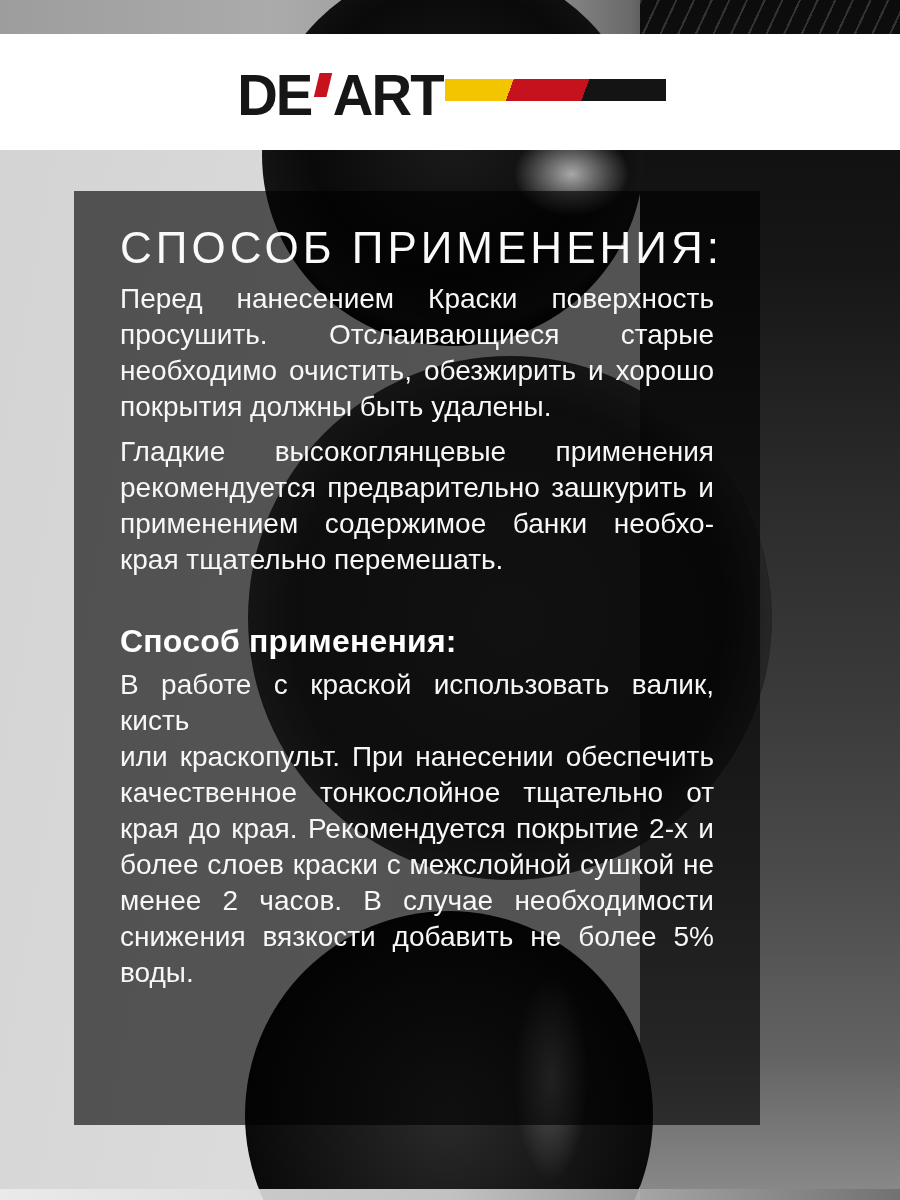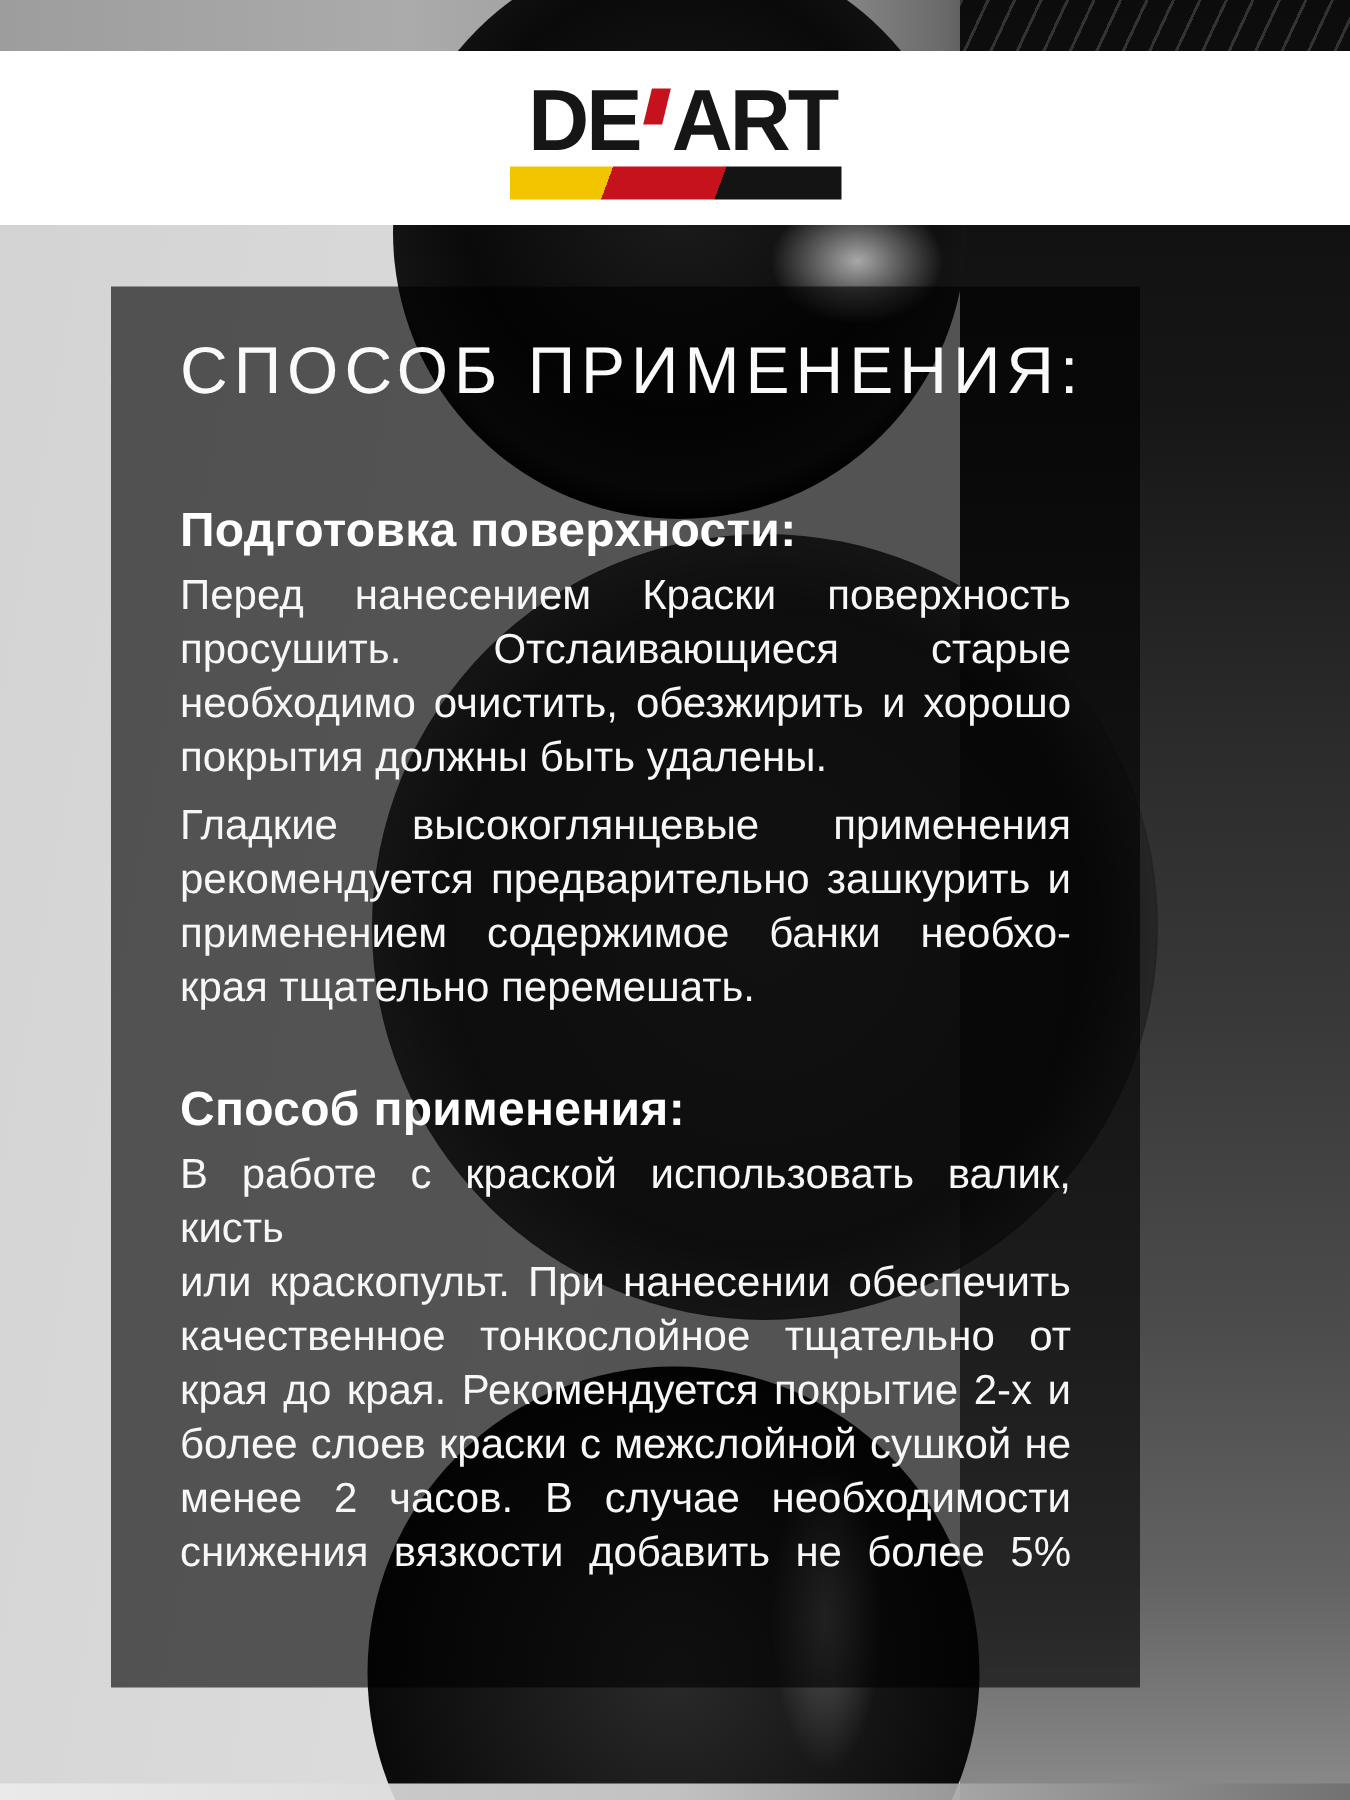--- a/index.html
+++ b/index.html
@@ -30,21 +30,21 @@
       #2a2a2a 0%,#141414 48%,#0a0a0a 70%,#050505 73.5%,
       #9a9a9a 75.5%,#1a1a1a 77.5%,#f1f1f1 80.5%,#8a8a8a 83.5%,
       #e8e8e8 86.5%,#4f4f4f 89.5%,#d0d0d0 93%,#6f6f6f 96%,#b5b5b5 100%);}
   .ph-can-bottom::after{content:"";position:absolute;right:16%;top:16%;width:18%;height:50%;border-radius:50%;
     background:radial-gradient(closest-side,rgba(200,200,200,.35),rgba(200,200,200,0));}
   .ph-bottomstrip{position:absolute;left:0;top:1189px;width:900px;height:11px;
     background:linear-gradient(90deg,#ececec 0%,#d4d4d4 50%,#9a9a9a 78%,#6f6f6f 100%);opacity:.9;}
   
   .brand-band{position:absolute;left:0;top:34px;width:900px;height:116px;background:#ffffff;
     display:flex;align-items:center;justify-content:center;}
-  .logo{display:flex;flex-direction:column;align-items:flex-end;margin-top:6px;}
+  .logo{display:flex;flex-direction:row;align-items:flex-start;margin-top:6px;}
   .logo-text{display:flex;align-items:flex-start;color:#161616;font-weight:700;
     font-size:58px;line-height:46px;letter-spacing:-2px;transform:scaleX(.97);}
   .logo-apos{display:inline-block;width:13px;height:24px;margin:1px 4px 0 5px;
     background:var(--flag-red,#c5121c);transform:skewX(-14deg);font-size:0;overflow:hidden;}
   .logo-flag{width:221px;height:22px;margin-top:7px;
     background:linear-gradient(110deg,
       var(--flag-yellow,#f2c500) 0 30%,
       var(--flag-red,#c5121c) 30% 63%,
       var(--flag-black,#141414) 63% 100%);}
   
@@ -81,21 +81,20 @@
         <span>ART</span>
       </div>
       <div class="logo-flag"></div>
     </div>
   </header>
 
   <main class="panel">
     <h1 class="title">СПОСОБ ПРИМЕНЕНИЯ:</h1>
     <div id="sections">
         <section class="section">
-          <div class="section-heading">Подготовка поверхности:</div>
           <div class="paragraph">
             <div class="pline">Перед нанесением Краски поверхность</div>
             <div class="pline">просушить. Отслаивающиеся старые</div>
             <div class="pline">необходимо очистить, обезжирить и хорошо</div>
             <div class="pline last">покрытия должны быть удалены.</div>
           </div>
           <div class="paragraph">
             <div class="pline">Гладкие высокоглянцевые применения</div>
             <div class="pline">рекомендуется предварительно зашкурить и</div>
             <div class="pline">применением содержимое банки необхо-</div>
@@ -105,18 +104,19 @@
         <section class="section">
           <div class="section-heading">Способ применения:</div>
           <div class="paragraph">
             <div class="pline">В работе с краской использовать валик, кисть</div>
             <div class="pline">или краскопульт. При нанесении обеспечить</div>
             <div class="pline">качественное тонкослойное тщательно от</div>
             <div class="pline">края до края. Рекомендуется покрытие 2-х и</div>
             <div class="pline">более слоев краски с межслойной сушкой не</div>
             <div class="pline">менее 2 часов. В случае необходимости</div>
             <div class="pline">снижения вязкости добавить не более 5%</div>
+            <div class="pline last">воды.</div>
           </div>
         </section>
       </div>
   </main>
 
 </div>
 
 </body></html>

